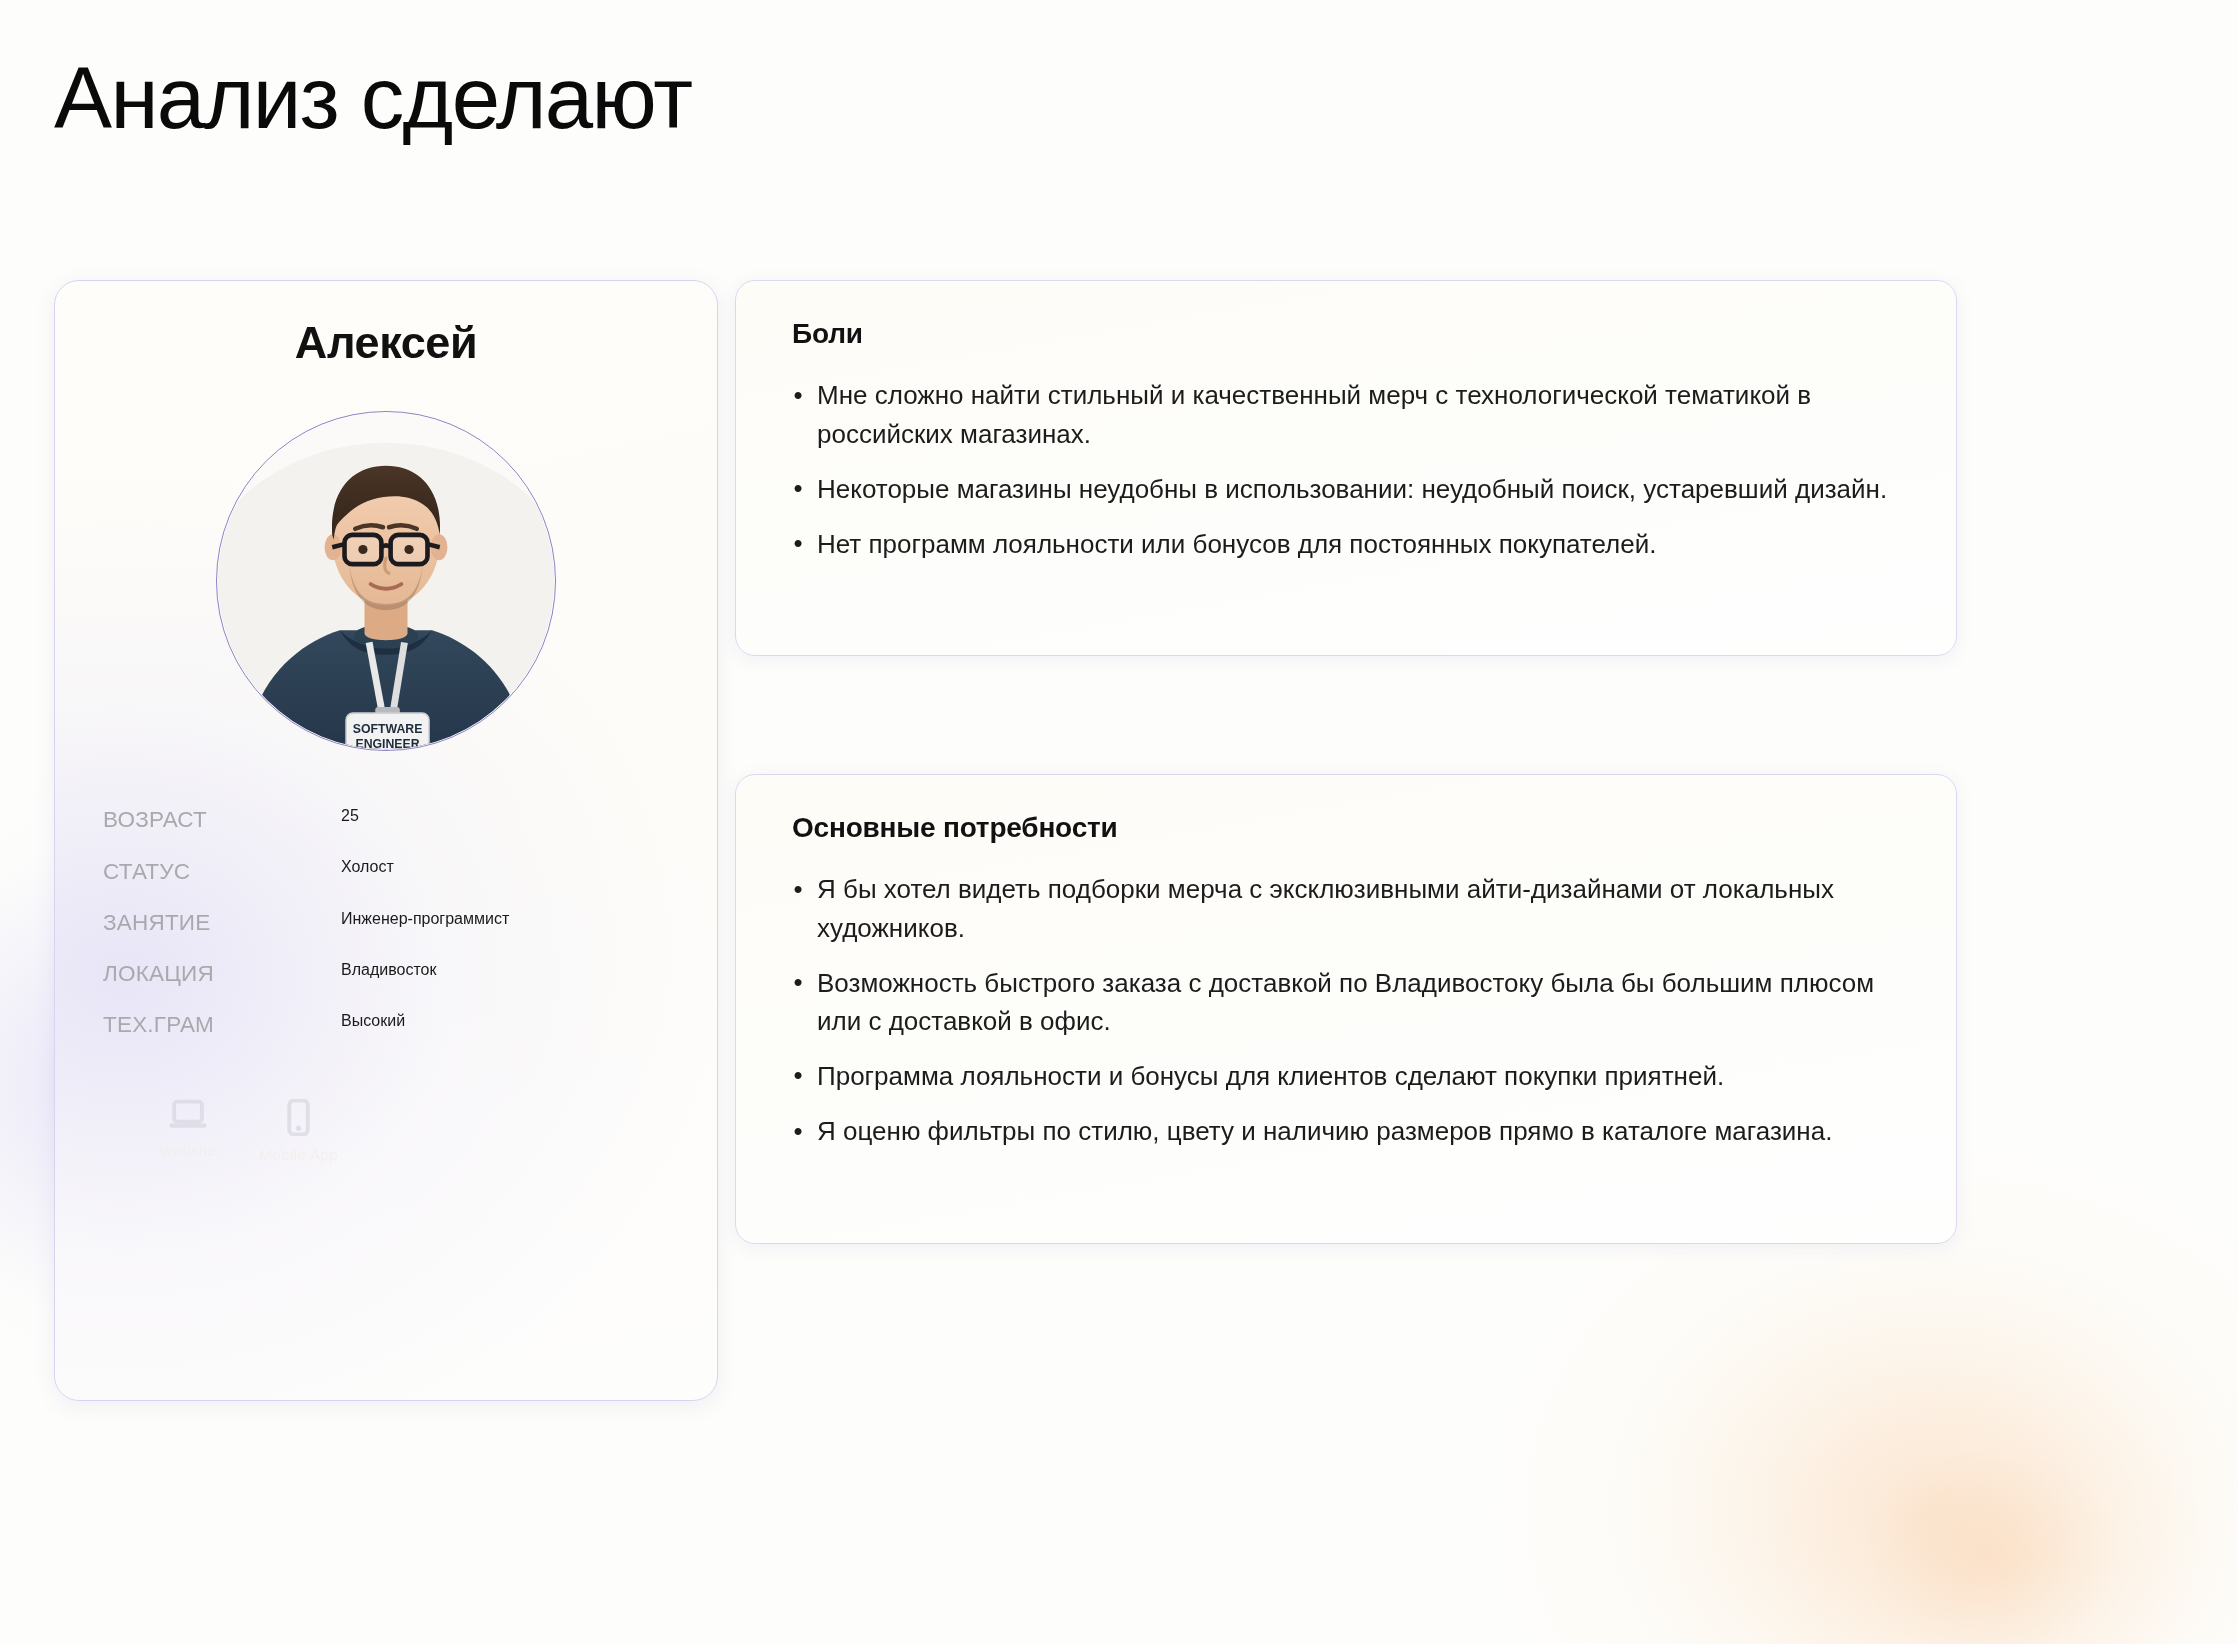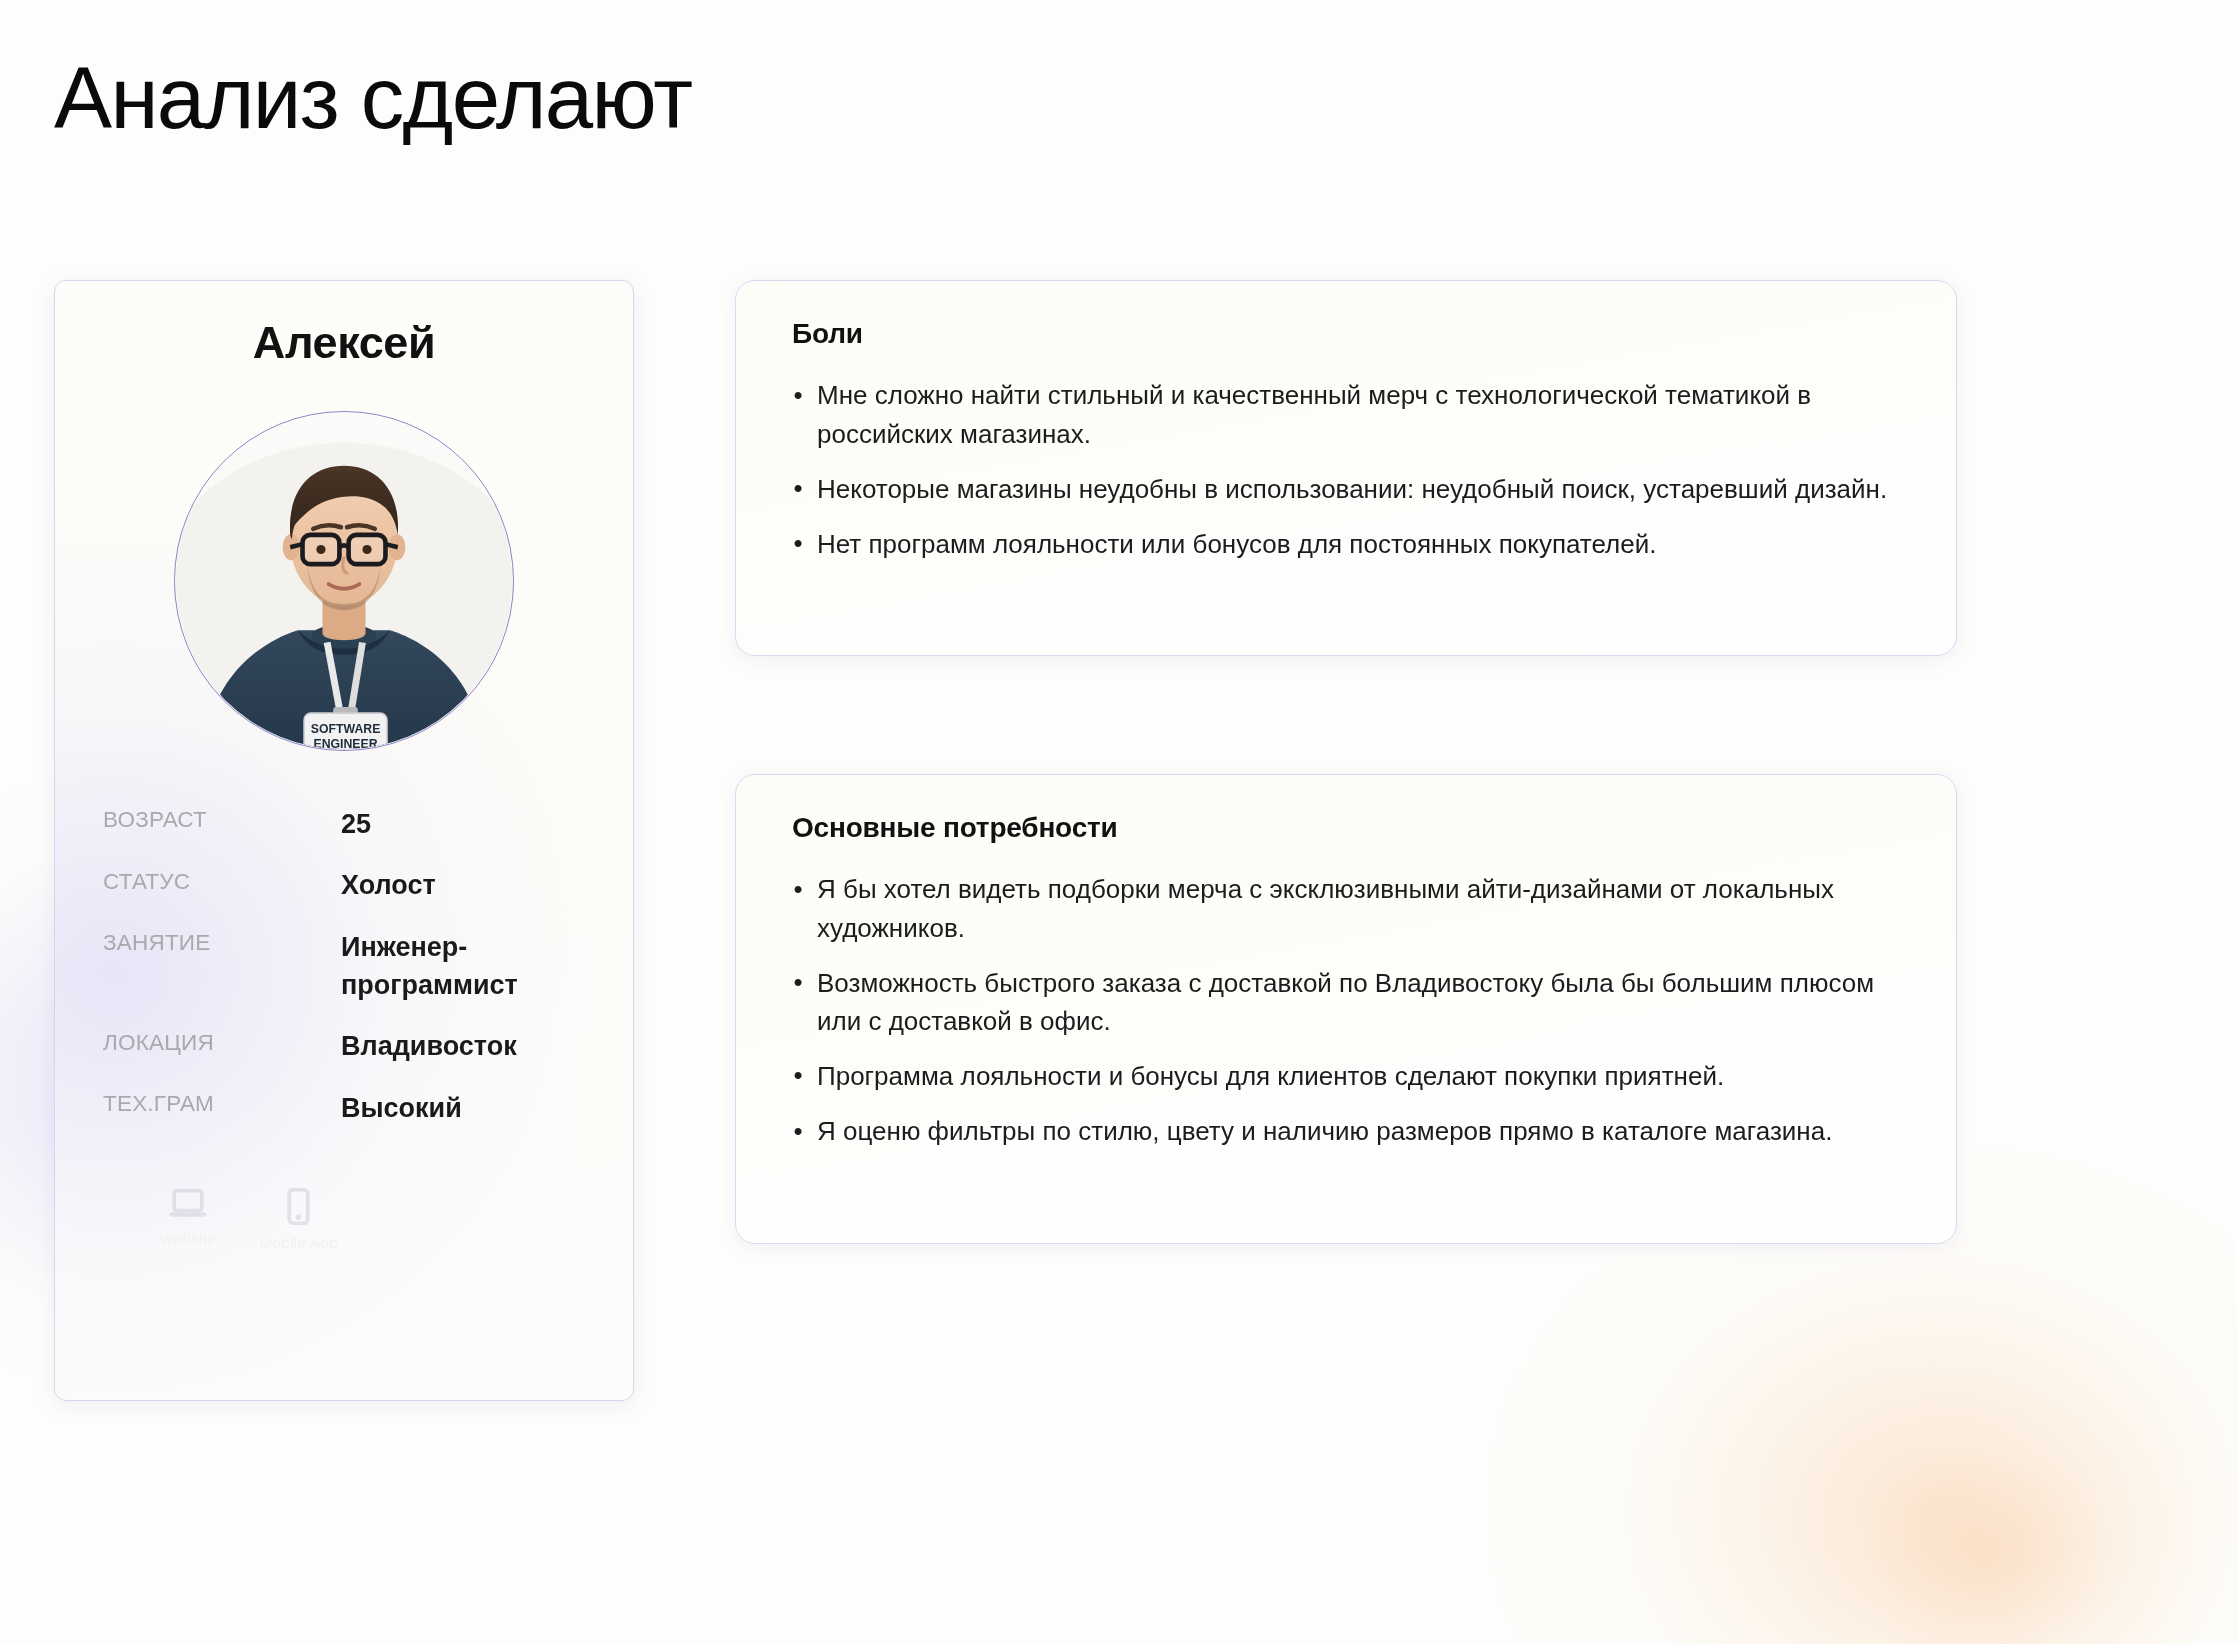--- a/index.html
+++ b/index.html
@@ -70,23 +70,23 @@
     letter-spacing: -1.6px;
     color: #0a0a0a;
     white-space: nowrap;
   }
 
   
   .persona-card {
     position: absolute;
     left: 54px;
     top: 280px;
-    width: 580px;
+    width: 664px;
     height: 1121px;
-    border-radius: 12px;
+    border-radius: 25px;
     border: 1.6px solid #d8d3f0;
     background:
       radial-gradient(120% 60% at 10% 62%, rgba(214, 210, 246, 0.55) 0%, rgba(236, 234, 250, 0.25) 42%, rgba(253, 252, 248, 0) 75%),
       linear-gradient(168deg, #fefdf9 0%, #fdfcf8 45%, #fdfdfc 100%);
     box-shadow: 0 4.7px 20px rgba(120, 110, 180, 0.10);
     overflow: hidden;
   }
 
   .persona-name {
     margin-top: 36px;
@@ -126,24 +126,24 @@
     width: 238px;
     flex: 0 0 238px;
     font-size: 22.5px;
     font-weight: 400;
     letter-spacing: 0.2px;
     color: #a9a9ad;
     text-transform: uppercase;
     padding-top: 2.3px;
   }
   .info-value {
-    font-size: 27px;
+    font-size: 16px;
     line-height: 1.42;
     color: #1a1a1a;
-    font-weight: 700;
+    font-weight: 400;
   }
 
   
   .channels {
     display: flex;
     gap: 44px;
     margin: 61px 0 0 99px;
     opacity: 0.62;
   }
   .channel {

